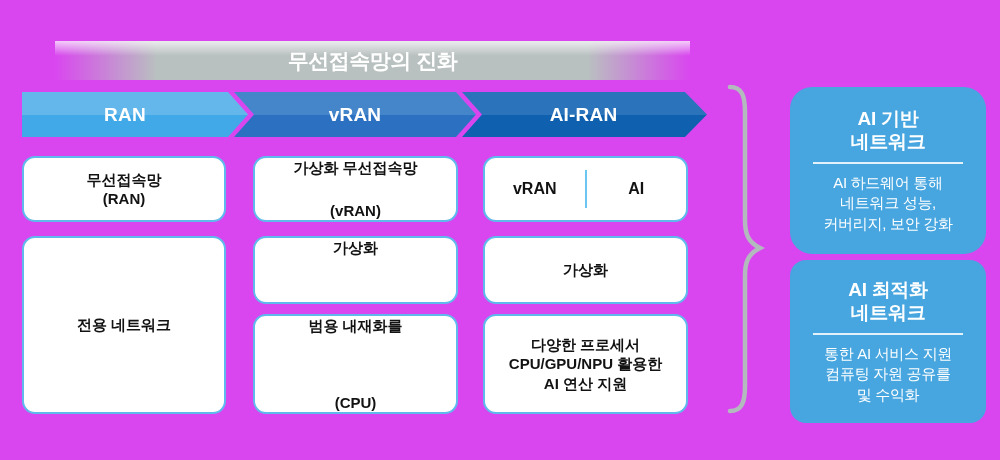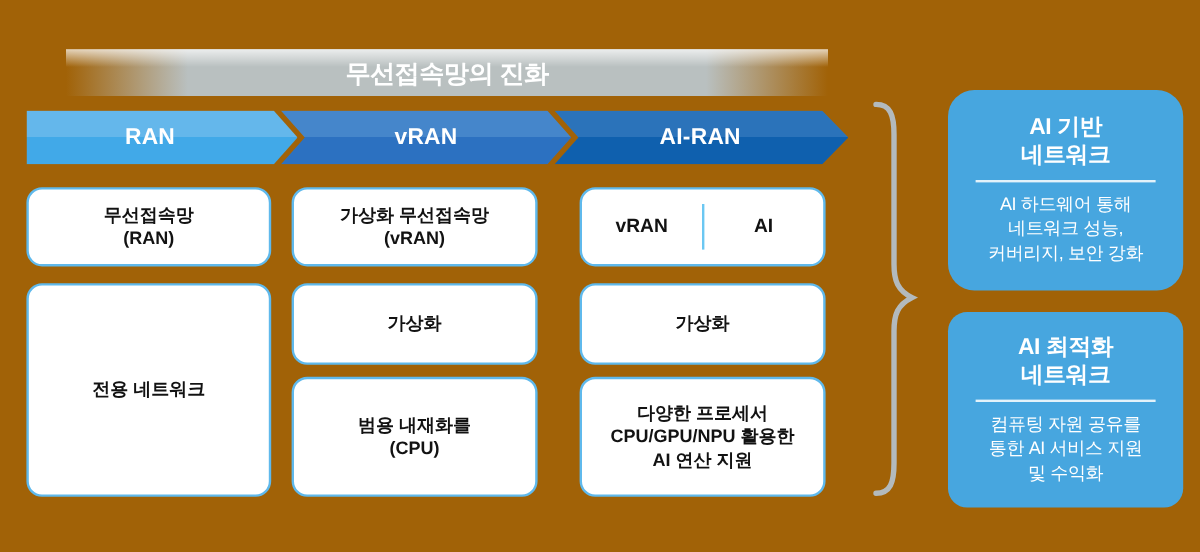--- a/index.html
+++ b/index.html
@@ -1,19 +1,19 @@
 <!DOCTYPE html>
 <html><head>
 <meta charset="utf-8">
 <style>
   * { margin:0; padding:0; box-sizing:border-box; }
   html,body { background:#ffffff; }
   .stage {
     position:relative; width:1000px; height:460px;
-    background:#a16207; overflow:hidden;
+    background:#d946ef; overflow:hidden;
     font-family:"Liberation Sans","DejaVu Sans",sans-serif;
   }
 
   
   .banner {
     position:absolute; left:55px; top:41px; width:635px; height:39px;
     display:flex; align-items:center; justify-content:center;
     background:
       linear-gradient(to bottom, rgba(255,255,255,.72), rgba(255,255,255,0) 38%),
       linear-gradient(to right, rgba(186,193,193,0) 0%, #b9c0c0 16%, #b9c0c0 84%, rgba(186,193,193,0) 100%);
@@ -49,42 +49,42 @@
   }
 
   
   .wbox {
     position:absolute; background:#ffffff;
     border:2px solid #5fb9ec; border-radius:13px;
     display:flex; flex-direction:column; align-items:center; justify-content:center;
     text-align:center; color:#121212; font-size:15px; font-weight:700; line-height:1.3;
   }
   .c1 { left:22px;  width:204px; }
-  .c2 { left:243px; width:205px; }
+  .c2 { left:253px; width:205px;justify-content:space-between; }
   .c3 { left:483px; width:205px; }
   .r1 { top:156px; height:66px; }
   .tall { top:236px; height:178px; }
   .r2 { top:236px; height:68px; }
   .r3 { top:314px; height:100px; }
 
   .split-row { display:flex; width:100%; height:100%; align-items:stretch; }
   .split-cell { flex:1; display:flex; align-items:center; justify-content:center; font-size:16px; font-weight:700; color:#121212; }
   .split-divider { width:2px; background:#6bc7f2; margin:12px 0; }
 
   
   .brace { position:absolute; left:722px; top:84px; }
 
   
   .outcome {
     position:absolute; left:790px; width:196px;
     background:#47a6df; border-radius:22px; color:#ffffff;
     display:flex; flex-direction:column; align-items:center; justify-content:center;
     text-align:center;
   }
-  .outcome-1 { top:75px; height:167px; }
+  .outcome-1 { top:87px; height:167px; }
   .outcome-2 { top:260px; height:163px;border-radius:16px; }
   .outcome .title { font-size:19px; font-weight:700; line-height:1.22; letter-spacing:-0.3px; }
   .outcome .divider { width:150px; height:2px; background:rgba(255,255,255,.85); margin:9px 0; }
   .outcome .body { font-size:15px; font-weight:500; line-height:1.36; letter-spacing:-0.3px; }
 </style>
 </head>
 <body>
 
 <div class="stage">
 
@@ -150,18 +150,18 @@
     <div class="divider"></div>
     <div class="body">AI 하드웨어 통해</div>
     <div class="body">네트워크 성능,</div>
     <div class="body">커버리지, 보안 강화</div>
   </div>
 
   <div class="outcome outcome-2">
     <div class="title">AI 최적화</div>
     <div class="title">네트워크</div>
     <div class="divider"></div>
+    <div class="body">통한 AI 서비스 지원</div>
     <div class="body">컴퓨팅 자원 공유를</div>
-    <div class="body">통한 AI 서비스 지원</div>
     <div class="body">및 수익화</div>
   </div>
 
 </div>
 
 </body></html>

